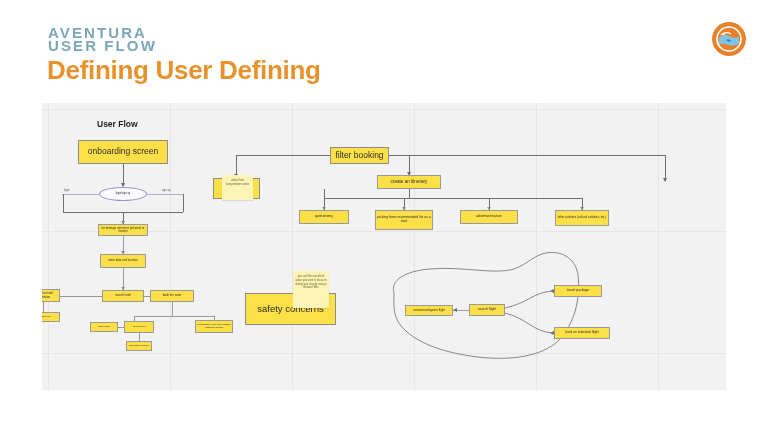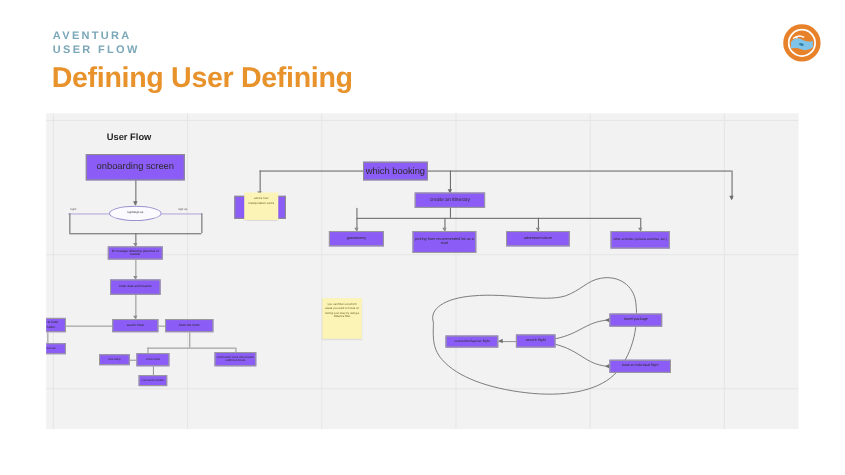--- a/index.html
+++ b/index.html
@@ -7,21 +7,21 @@
     width:768px;height:432px;
     background:#ffffff;
     font-family:"Liberation Sans", sans-serif;
     overflow:hidden;
     position:relative;
   }
   
   .eyebrow{
     position:absolute;left:48px;top:26px;
     color:#7ba7b8;
-    font-size:10px;font-weight:bold;
+    font-size:15px;font-weight:bold;
     letter-spacing:2.1px;line-height:13px;
     white-space:pre-line;
   }
   .deck-title{
     position:absolute;left:47px;top:55px;
     color:#e8922c;
     font-size:26px;font-weight:bold;
     letter-spacing:-0.3px;
   }
   
@@ -38,21 +38,21 @@
     position:absolute;left:42px;top:103px;
     width:684px;height:287px;
     background:#f2f2f2;
     overflow:hidden;
   }
   .gridline{position:absolute;top:0;bottom:0;width:1px;background:#e6e6e6;}
   .gridline-h{position:absolute;left:0;right:0;height:1px;background:#e6e6e6;}
 
   .node{
     position:absolute;
-    background:#8b5cf6;
+    background:#fde047;
     border:1px solid #8d8d8d;
     box-sizing:border-box;
     display:flex;align-items:center;justify-content:center;
     text-align:center;
     color:#2b2b2b;
     line-height:1.15;
   }
   .node.big{font-size:8.5px;}
   .node.xl{font-size:11px;}
   .node.tiny{font-size:2.9px;border-color:#9a9a9a;padding:1px;}
@@ -182,21 +182,21 @@
   <div class="conn h thin" style="left:76px;top:224px;width:6px;"></div>
   <div class="node mini" style="left:82px;top:218px;width:30px;height:12px;">check in/out</div>
   <div class="conn v thin" style="left:97px;top:230px;height:8px;"></div>
   <div class="node mini" style="left:84px;top:238px;width:26px;height:10px;">reservation
 number</div>
 
   <div class="node mini" style="left:153px;top:217px;width:38px;height:13px;">confirmation email
 with possible
 additional details</div>
 
-  <div class="node big" style="left:288px;top:44px;width:59px;height:17px;">which booking</div>
+  <div class="node big" style="left:288px;top:44px;width:59px;height:17px;">filter booking</div>
 
   <div class="conn h" style="left:194px;top:52px;width:94px;"></div>
   <div class="conn v" style="left:194px;top:52px;height:22px;"></div>
   <div class="arrow" style="left:191.5px;top:71px;"></div>
 
   <div class="node xl" style="left:171px;top:75px;width:47px;height:21px;">tours</div>
 
   <div class="sticky" style="left:180px;top:72px;width:31px;height:25px;">advice how transportation works</div>
 
   <div class="conn h" style="left:347px;top:52px;width:276px;"></div>
@@ -221,20 +221,21 @@
   <div class="arrow sm" style="left:538px;top:104px;"></div>
 
   <div class="node tiny" style="left:257px;top:107px;width:50px;height:14px;font-size:3.4px;">gastronomy</div>
   <div class="node tiny" style="left:333px;top:107px;width:58px;height:20px;font-size:3.4px;">picking from
 recommended list as
 a start</div>
   <div class="node tiny" style="left:418px;top:107px;width:58px;height:14px;font-size:3.4px;">adventure/nature</div>
   <div class="node tiny" style="left:513px;top:107px;width:54px;height:16px;font-size:2.9px;">other activities
 (cultural activities, etc.)</div>
 
+  <div class="node xl" style="left:203px;top:190px;width:91px;height:32px;font-size:9.5px;">safety concerns</div>
   <div class="sticky" style="left:251px;top:168px;width:36px;height:37px;">you can filter out which areas you want to focus on during your stay by using a distance filter</div>
 
   <svg class="blob" width="684" height="287">
     <path d="M352 190
              C 348 178, 362 168, 388 166
              C 420 163, 452 172, 472 166
              C 486 161, 492 152, 504 150
              C 520 147, 534 156, 536 172
              C 539 196, 532 222, 516 238
              C 500 253, 470 258, 436 254

